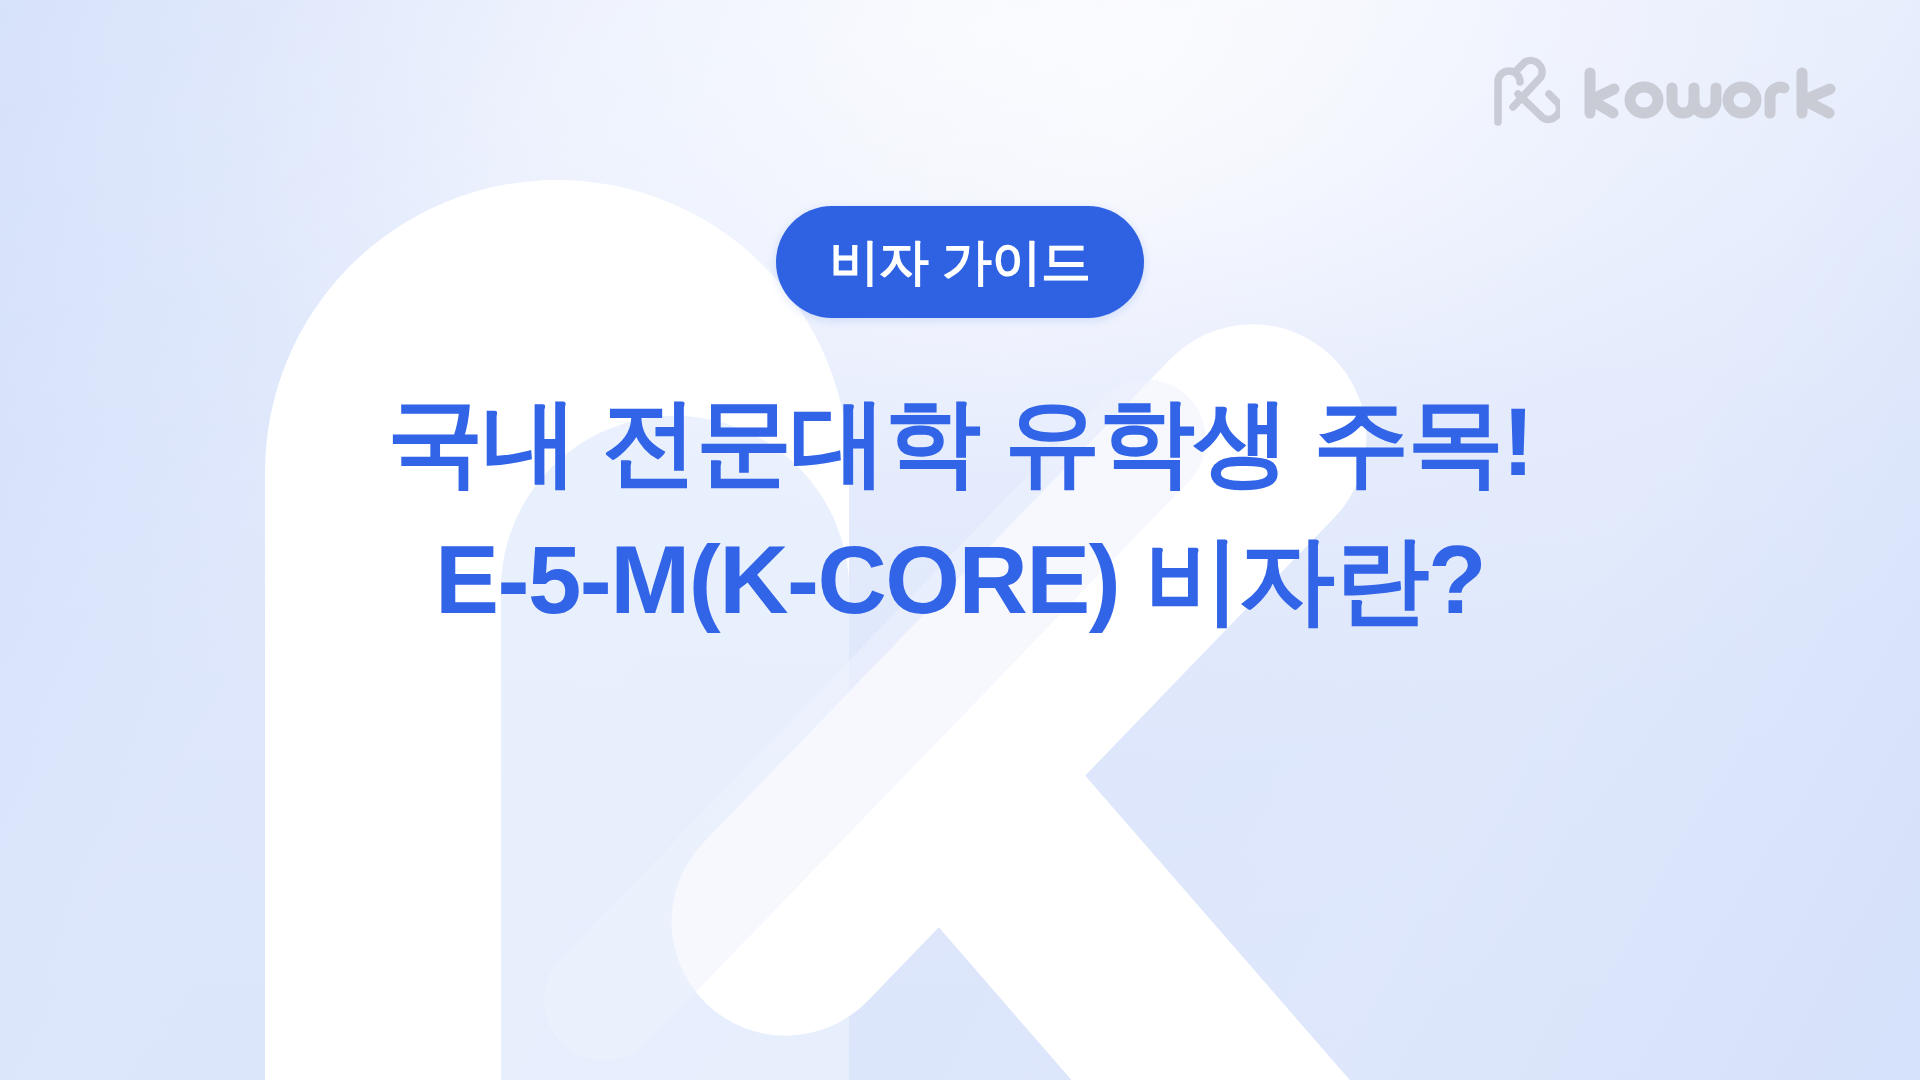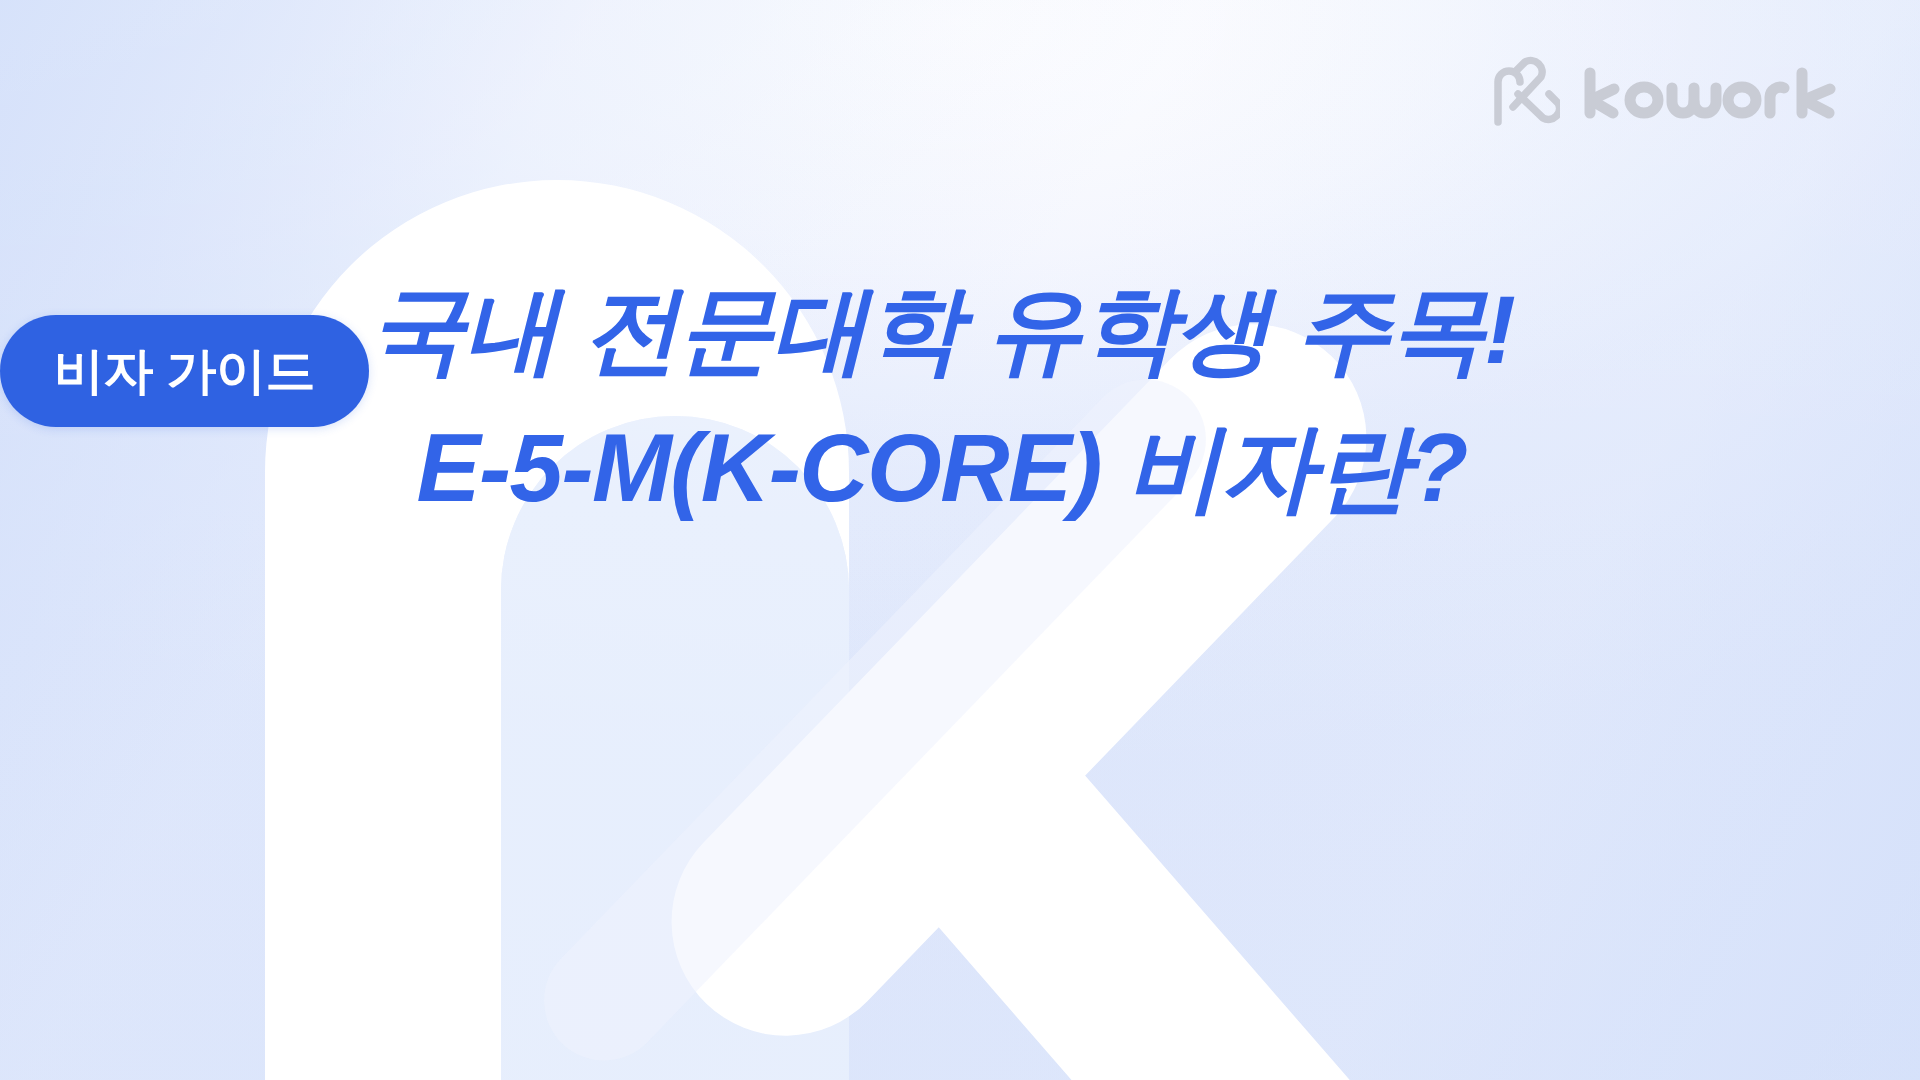--- a/index.html
+++ b/index.html
@@ -76,21 +76,21 @@
   .logo-mark { width: 74px; height: 74px; display:block; }
   .logo-word { display: block; height: 52px; }
 
   
   .content {
     position: absolute;
     left: 0;
     right: 0;
     top: 206px;
     display: flex;
-    flex-direction: row;
+    flex-direction: column;
     align-items: center;
   }
 
   .badge {
     display: inline-flex;
     align-items: center;
     justify-content: center;
     height: 112px;
     padding: 0 54px;
     border-radius: 999px;
@@ -109,21 +109,21 @@
   .headline {
     margin-top: 56px;
     text-align: center;
     color: #3264e8;
     font-size: 96px;
     font-weight: 800;
     line-height: 1.42;
     letter-spacing: -1.5px;
     white-space: nowrap;
   }
-  .headline .line { display: block; font-style: italic; }
+  .headline .line { display: block; }
   .headline .line + .line { margin-top: 2px; }
 </style>
 </head>
 <body>
 
 <div id="banner">
 
   <div class="bg-grad-a"></div>
   <div class="bg-grad-b"></div>
   <div class="bg-grad-c"></div>

